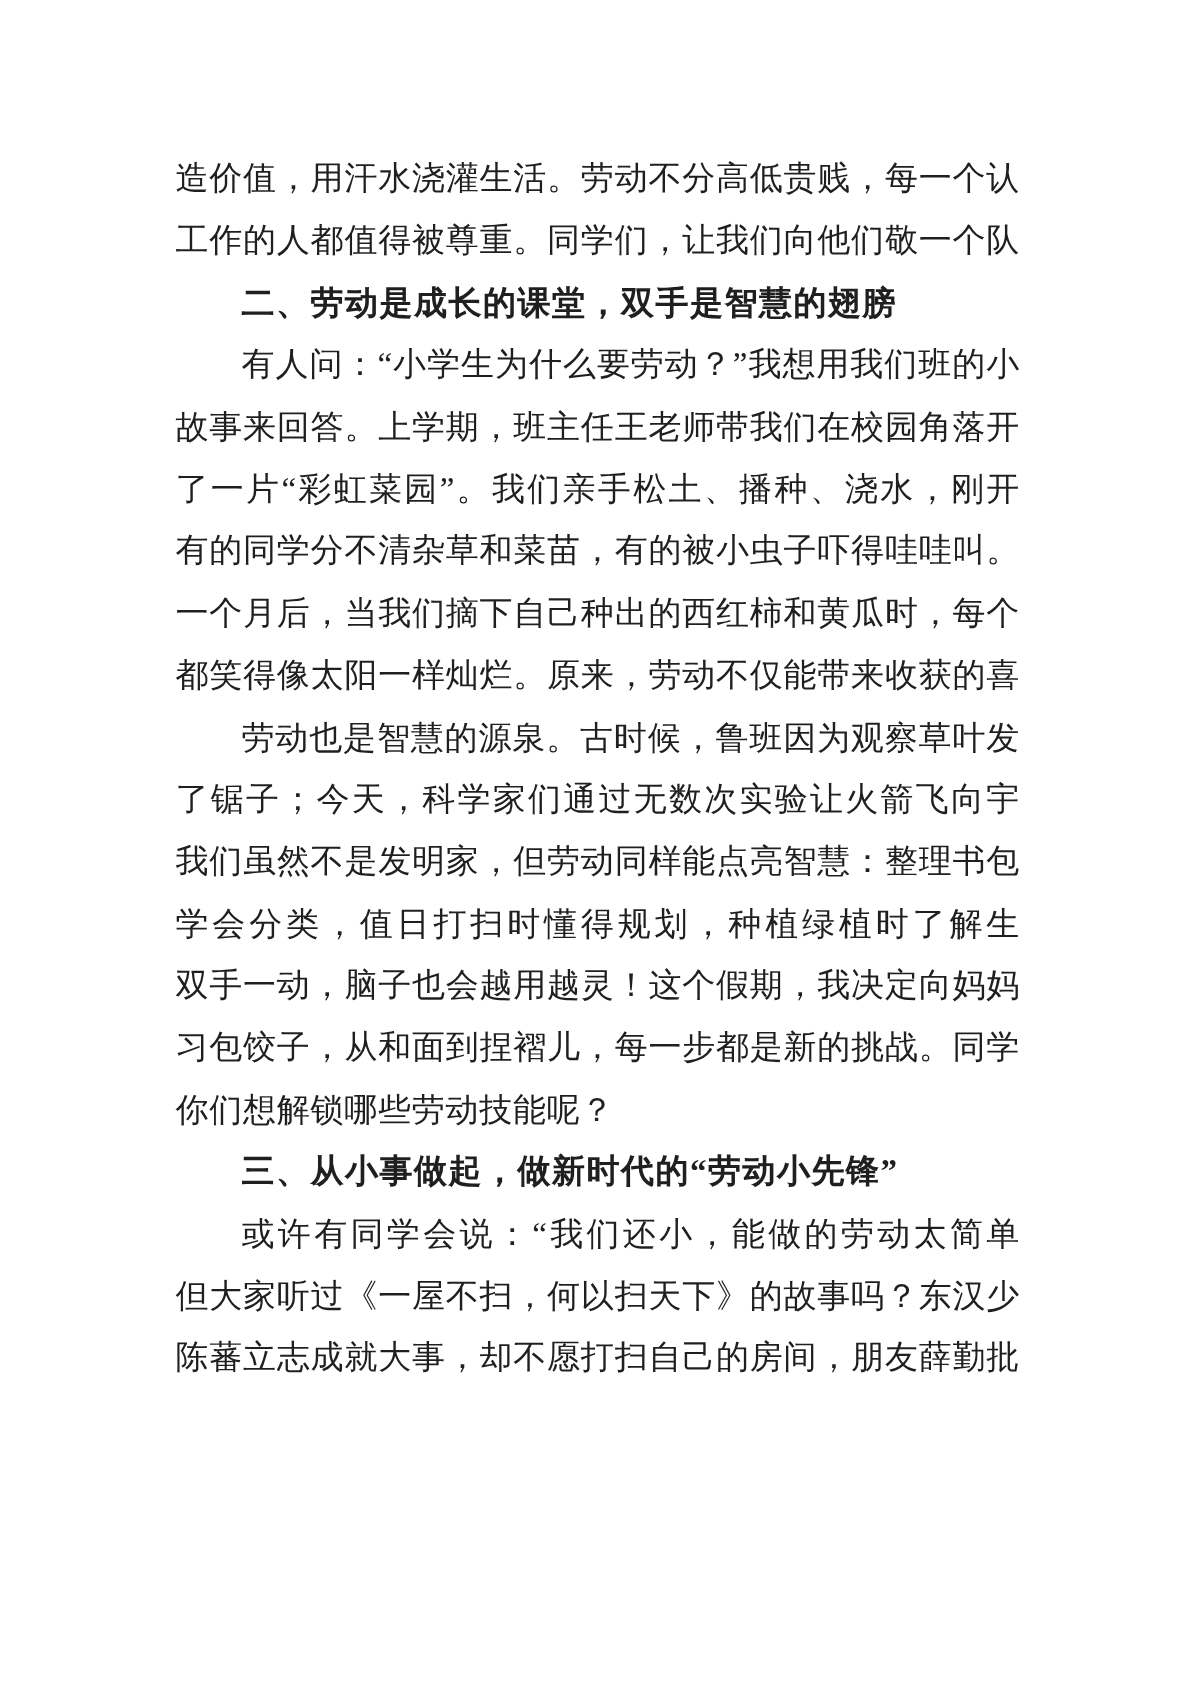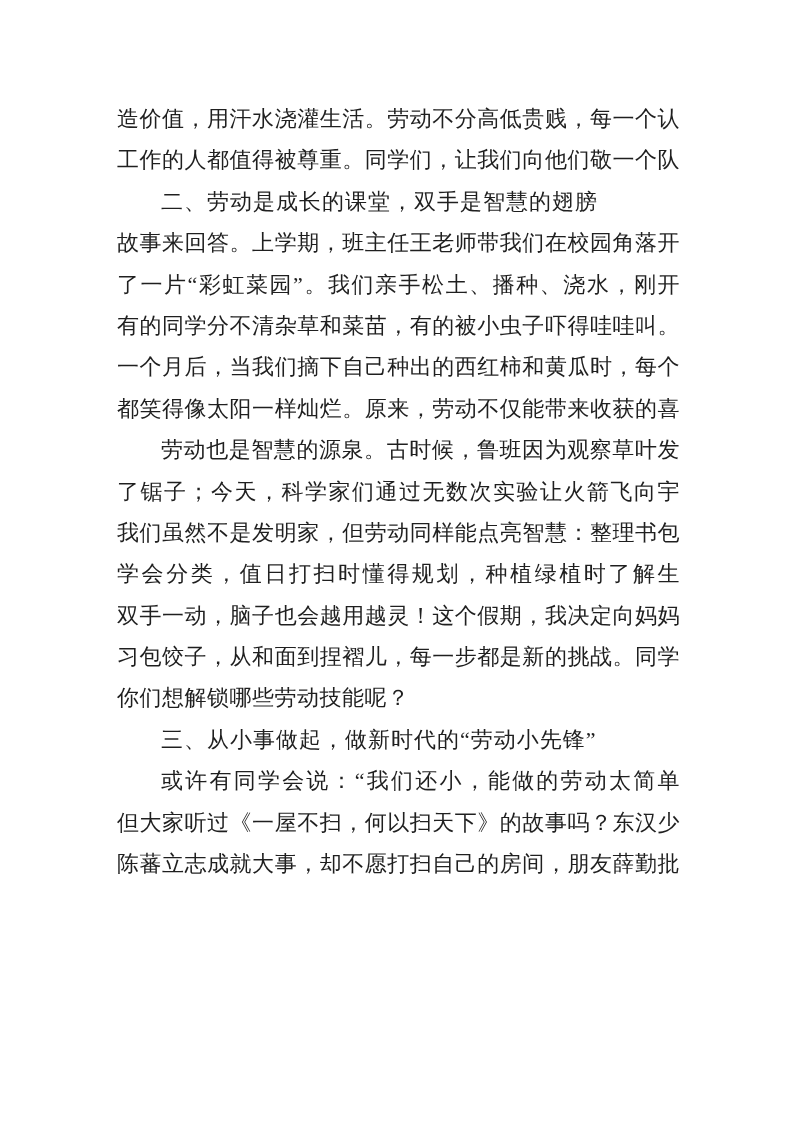--- a/index.html
+++ b/index.html
@@ -30,35 +30,36 @@
     white-space: nowrap;
     letter-spacing: 0.5px;
   }
   .line.just {
     white-space: normal;
     text-align: justify;
     text-align-last: justify;
     overflow: hidden;
   }
   .line.indent { text-indent: 2em; }
-  .line.bold { font-weight: normal; letter-spacing: 1px; }
+  .line.bold { font-weight: bold; letter-spacing: 1px; }
 </style>
 </head>
 <body>
 
 <div class="page">
   <div class="content">
       <div class="block">
         <div class="line just">造价值，用汗水浇灌生活。劳动不分高低贵贱，每一个认真</div>
         <div class="line just">工作的人都值得被尊重。同学们，让我们向他们敬一个队礼，</div>
       </div>
       <div class="block">
         <div class="line bold indent">二、劳动是成长的课堂，双手是智慧的翅膀</div>
       </div>
       <div class="block">
+        <div class="line indent just">有人问：“小学生为什么要劳动？”我想用我们班的小</div>
         <div class="line just">故事来回答。上学期，班主任王老师带我们在校园角落开垦</div>
         <div class="line just">了一片“彩虹菜园”。我们亲手松土、播种、浇水，刚开始，</div>
         <div class="line just">有的同学分不清杂草和菜苗，有的被小虫子吓得哇哇叫。但</div>
         <div class="line just">一个月后，当我们摘下自己种出的西红柿和黄瓜时，每个人</div>
         <div class="line just">都笑得像太阳一样灿烂。原来，劳动不仅能带来收获的喜悦，</div>
       </div>
       <div class="block">
         <div class="line indent just">劳动也是智慧的源泉。古时候，鲁班因为观察草叶发明</div>
         <div class="line just">了锯子；今天，科学家们通过无数次实验让火箭飞向宇宙。</div>
         <div class="line just">我们虽然不是发明家，但劳动同样能点亮智慧：整理书包时</div>

